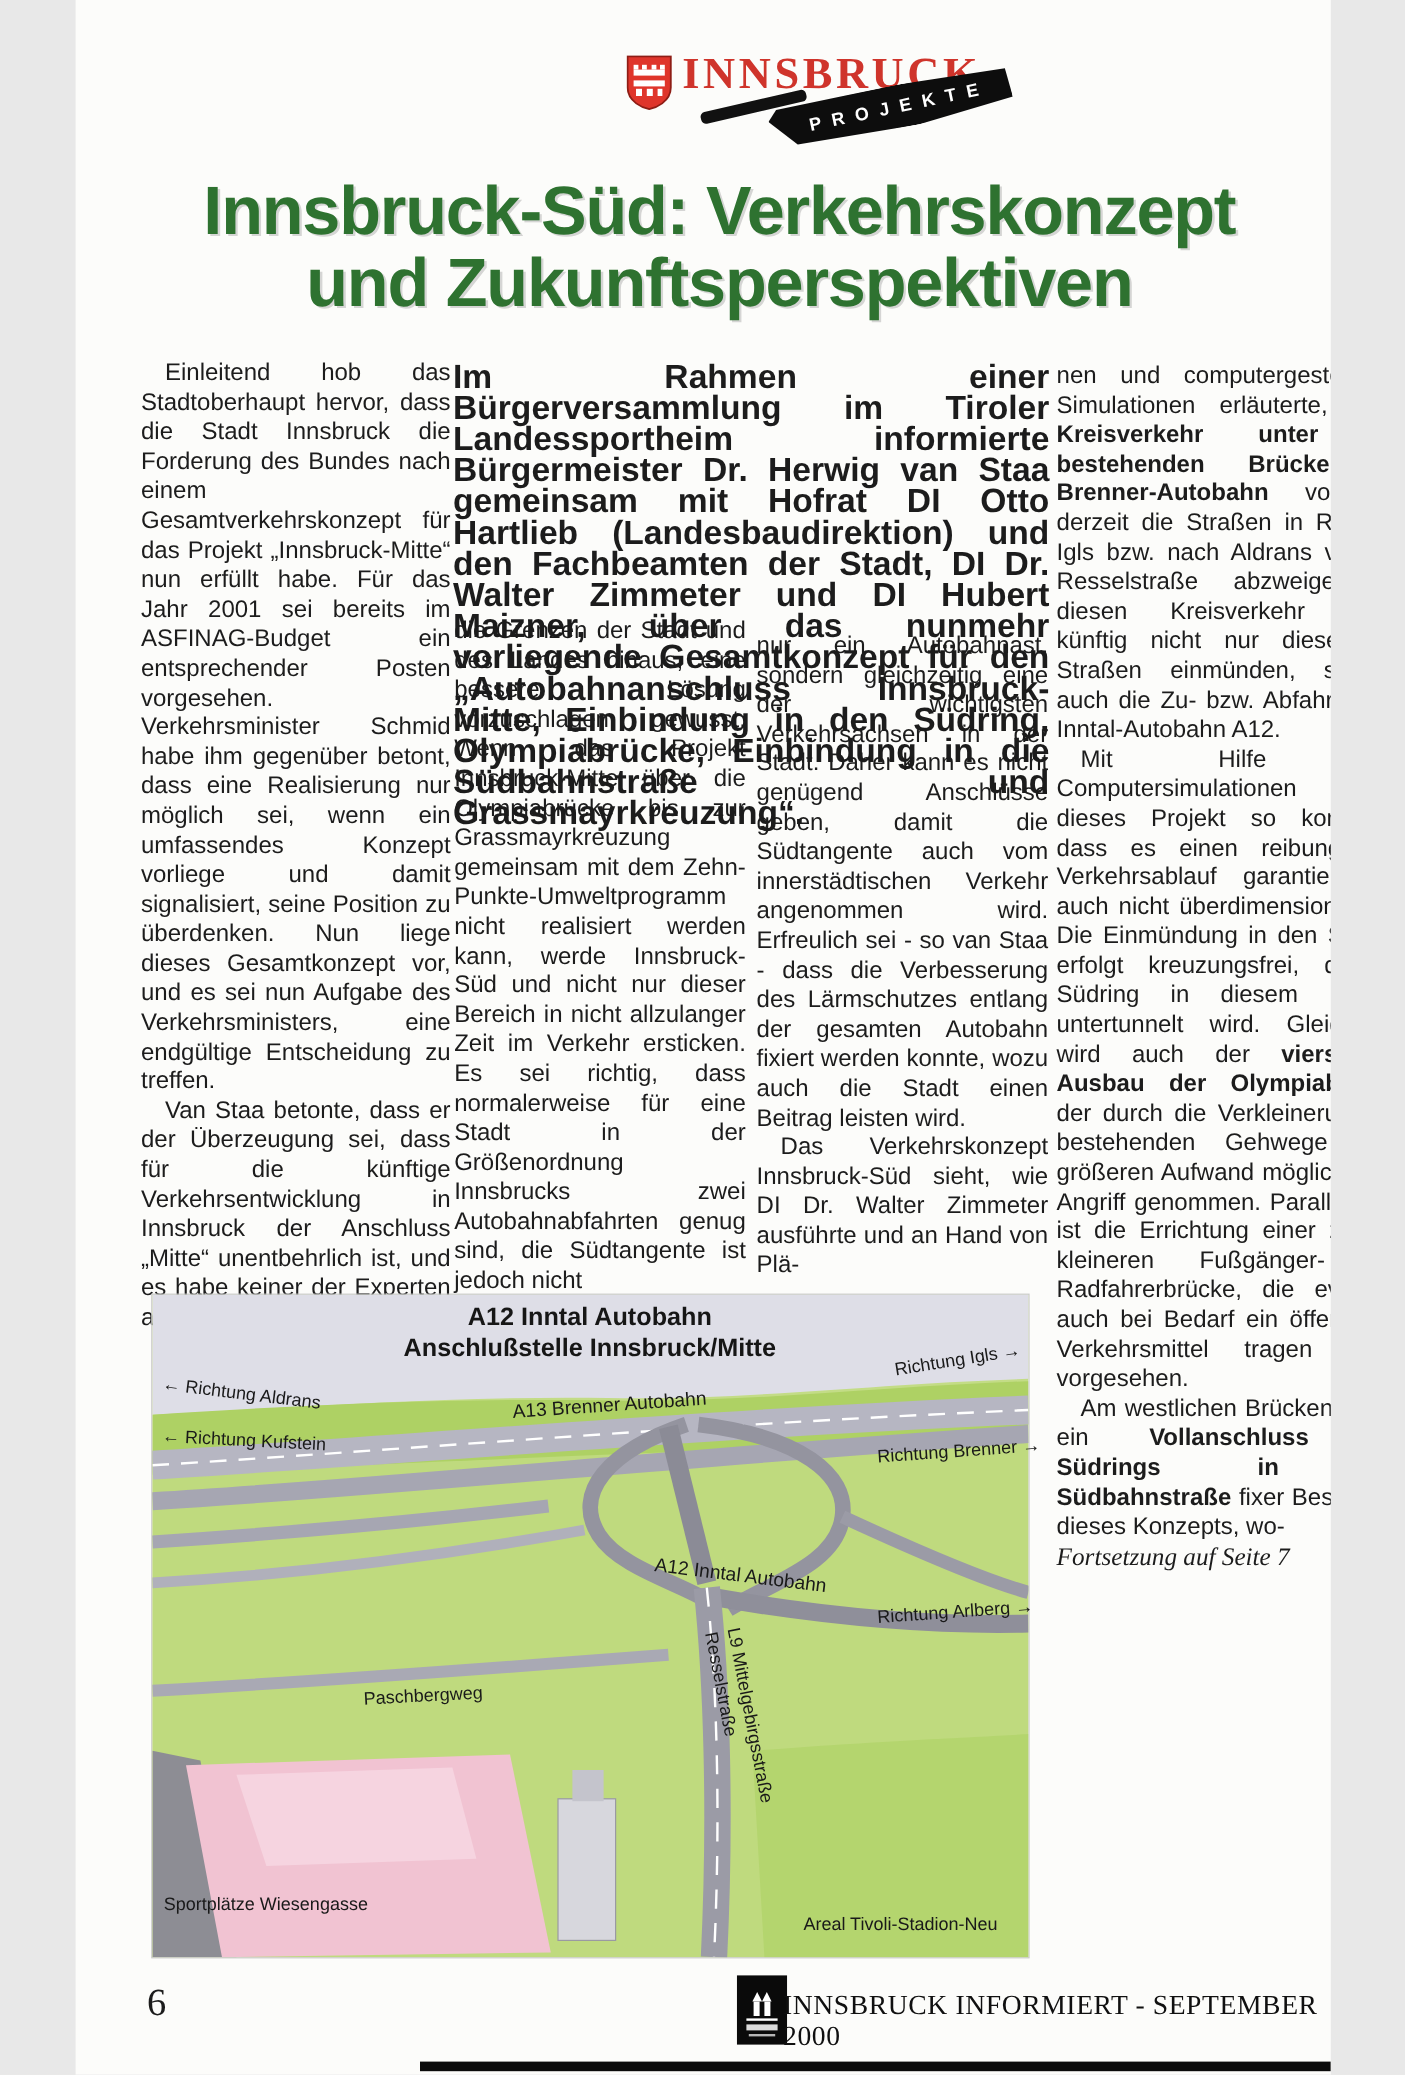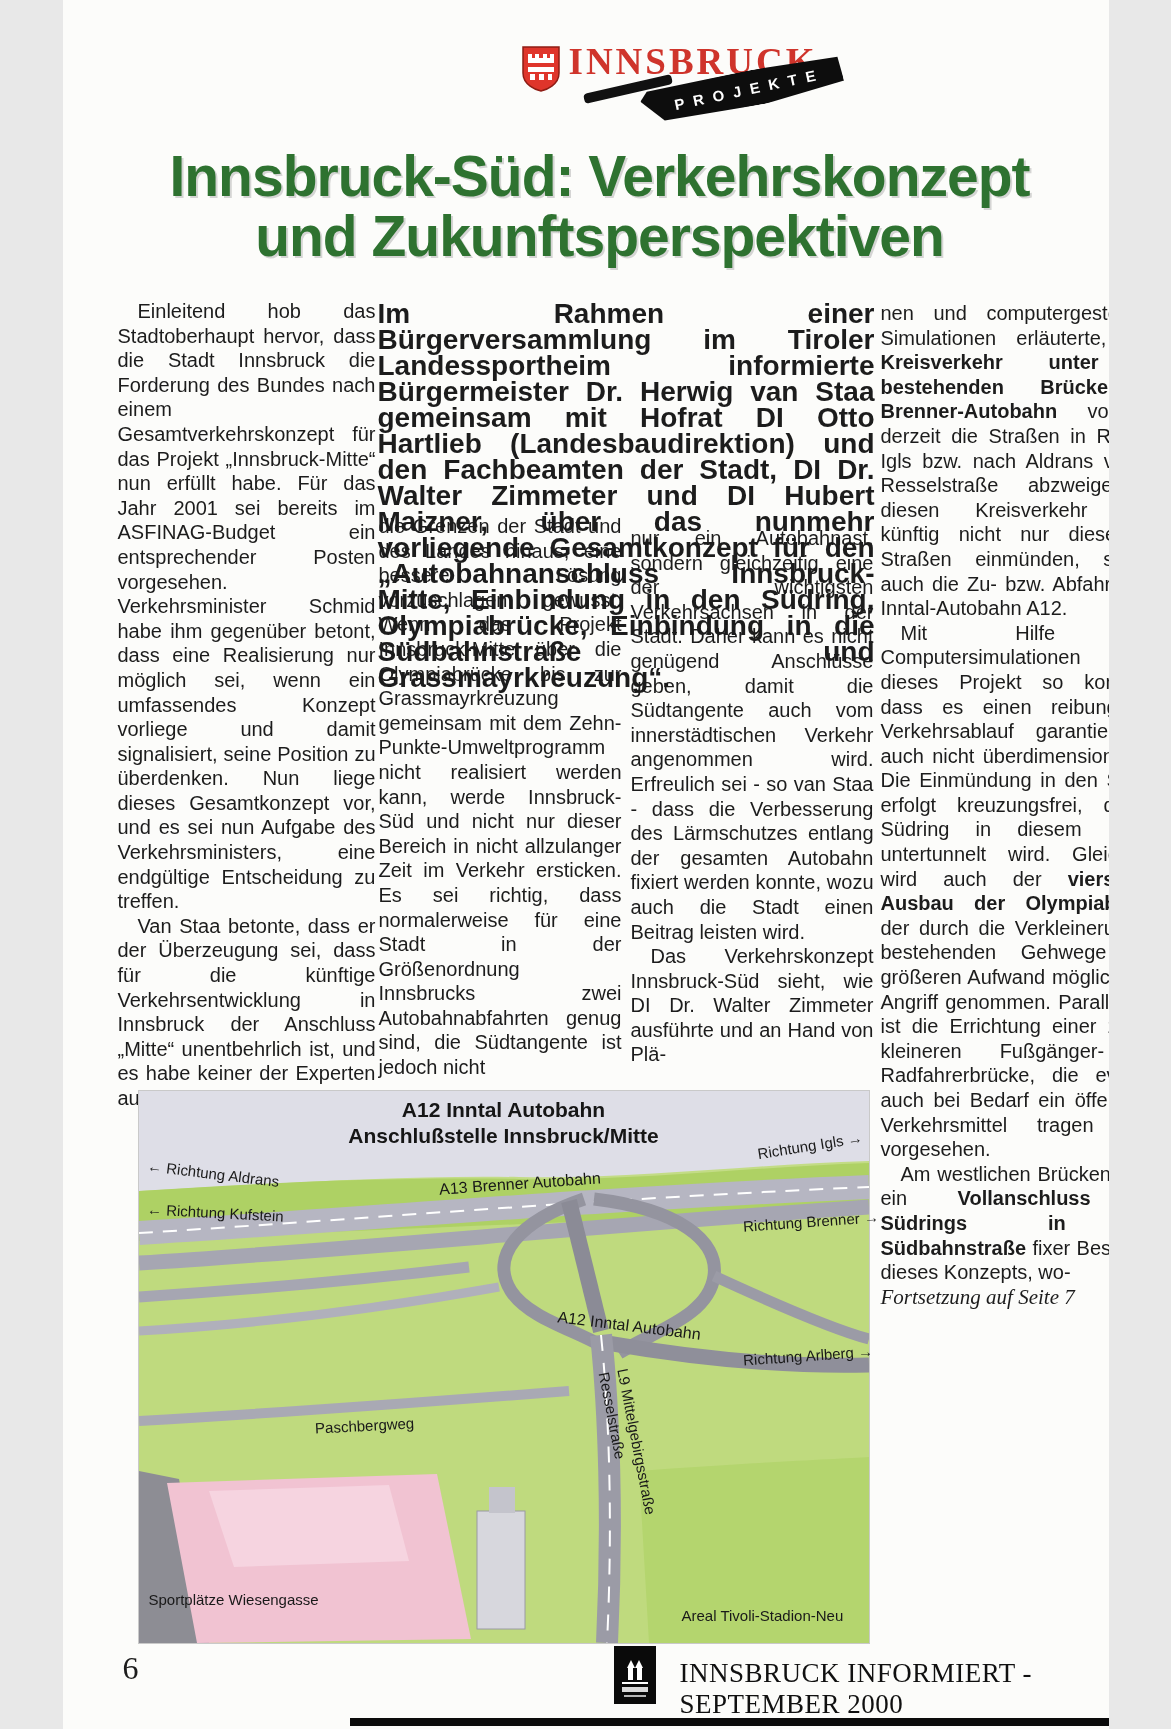--- a/index.html
+++ b/index.html
@@ -54,21 +54,21 @@
   .col4 { left:818px; top:301px; width:295px; }
   .col4 b, .lead b { font-weight:bold; }
   .continuation {
     font-family:"Liberation Serif", serif; font-style:italic;
     text-align:left; font-size:21px; margin-top:3px;
   }
 
   
   .map {
     position:absolute; left:60px; top:1075px; width:730px; height:552px;
-    margin:16px; outline:1px solid #c9c9c9;
+    margin:4px; outline:1px solid #c9c9c9;
   }
   .map svg.scene { position:absolute; left:0; top:0; }
   .map-title {
     position:absolute; top:6px; left:0; right:0; text-align:center;
     font-weight:bold; font-size:21px; line-height:1.25; color:#161616;
   }
   .maplabel { position:absolute; font-size:15px; color:#191919; white-space:nowrap; }
   .l-aldrans  { left:8px;   top:74px;  transform:rotate(7deg); }
   .l-kufstein { left:8px;   top:113px; transform:rotate(3deg); }
   .l-a13      { left:300px; top:84px;  transform:rotate(-4deg); font-size:16px; }
@@ -84,22 +84,22 @@
   .l-sport    { left:10px;  top:500px; }
   .l-tivoli   { left:543px; top:516px; }
 
   
   .pagenum {
     position:absolute; left:60px; top:1650px;
     font-family:"Liberation Serif", serif; font-size:32px;
   }
   .footer-logo { position:absolute; left:551px; top:1646px; }
   .footer-title {
-    position:absolute; left:617px; top:1658px;
-    font-family:"Liberation Serif", serif; font-size:27px; letter-spacing:0.5px; color:#101010;
+    position:absolute; left:590px; top:1658px;
+    font-family:"Liberation Serif", serif; font-size:23px; letter-spacing:0.5px; color:#101010;
   }
   .bottom-bar { position:absolute; left:287px; right:0px; top:1718px; height:8px; background:#0b0b0b; }
 </style>
 </head>
 <body>
 
 <div class="page">
 
   <svg class="coat" width="38" height="46" viewBox="0 0 38 46">
     <path d="M1,1 H37 V27 C37,39 24,44 19,45 C14,44 1,39 1,27 Z" fill="#df352b" stroke="#8e1d15" stroke-width="1.5"></path>

